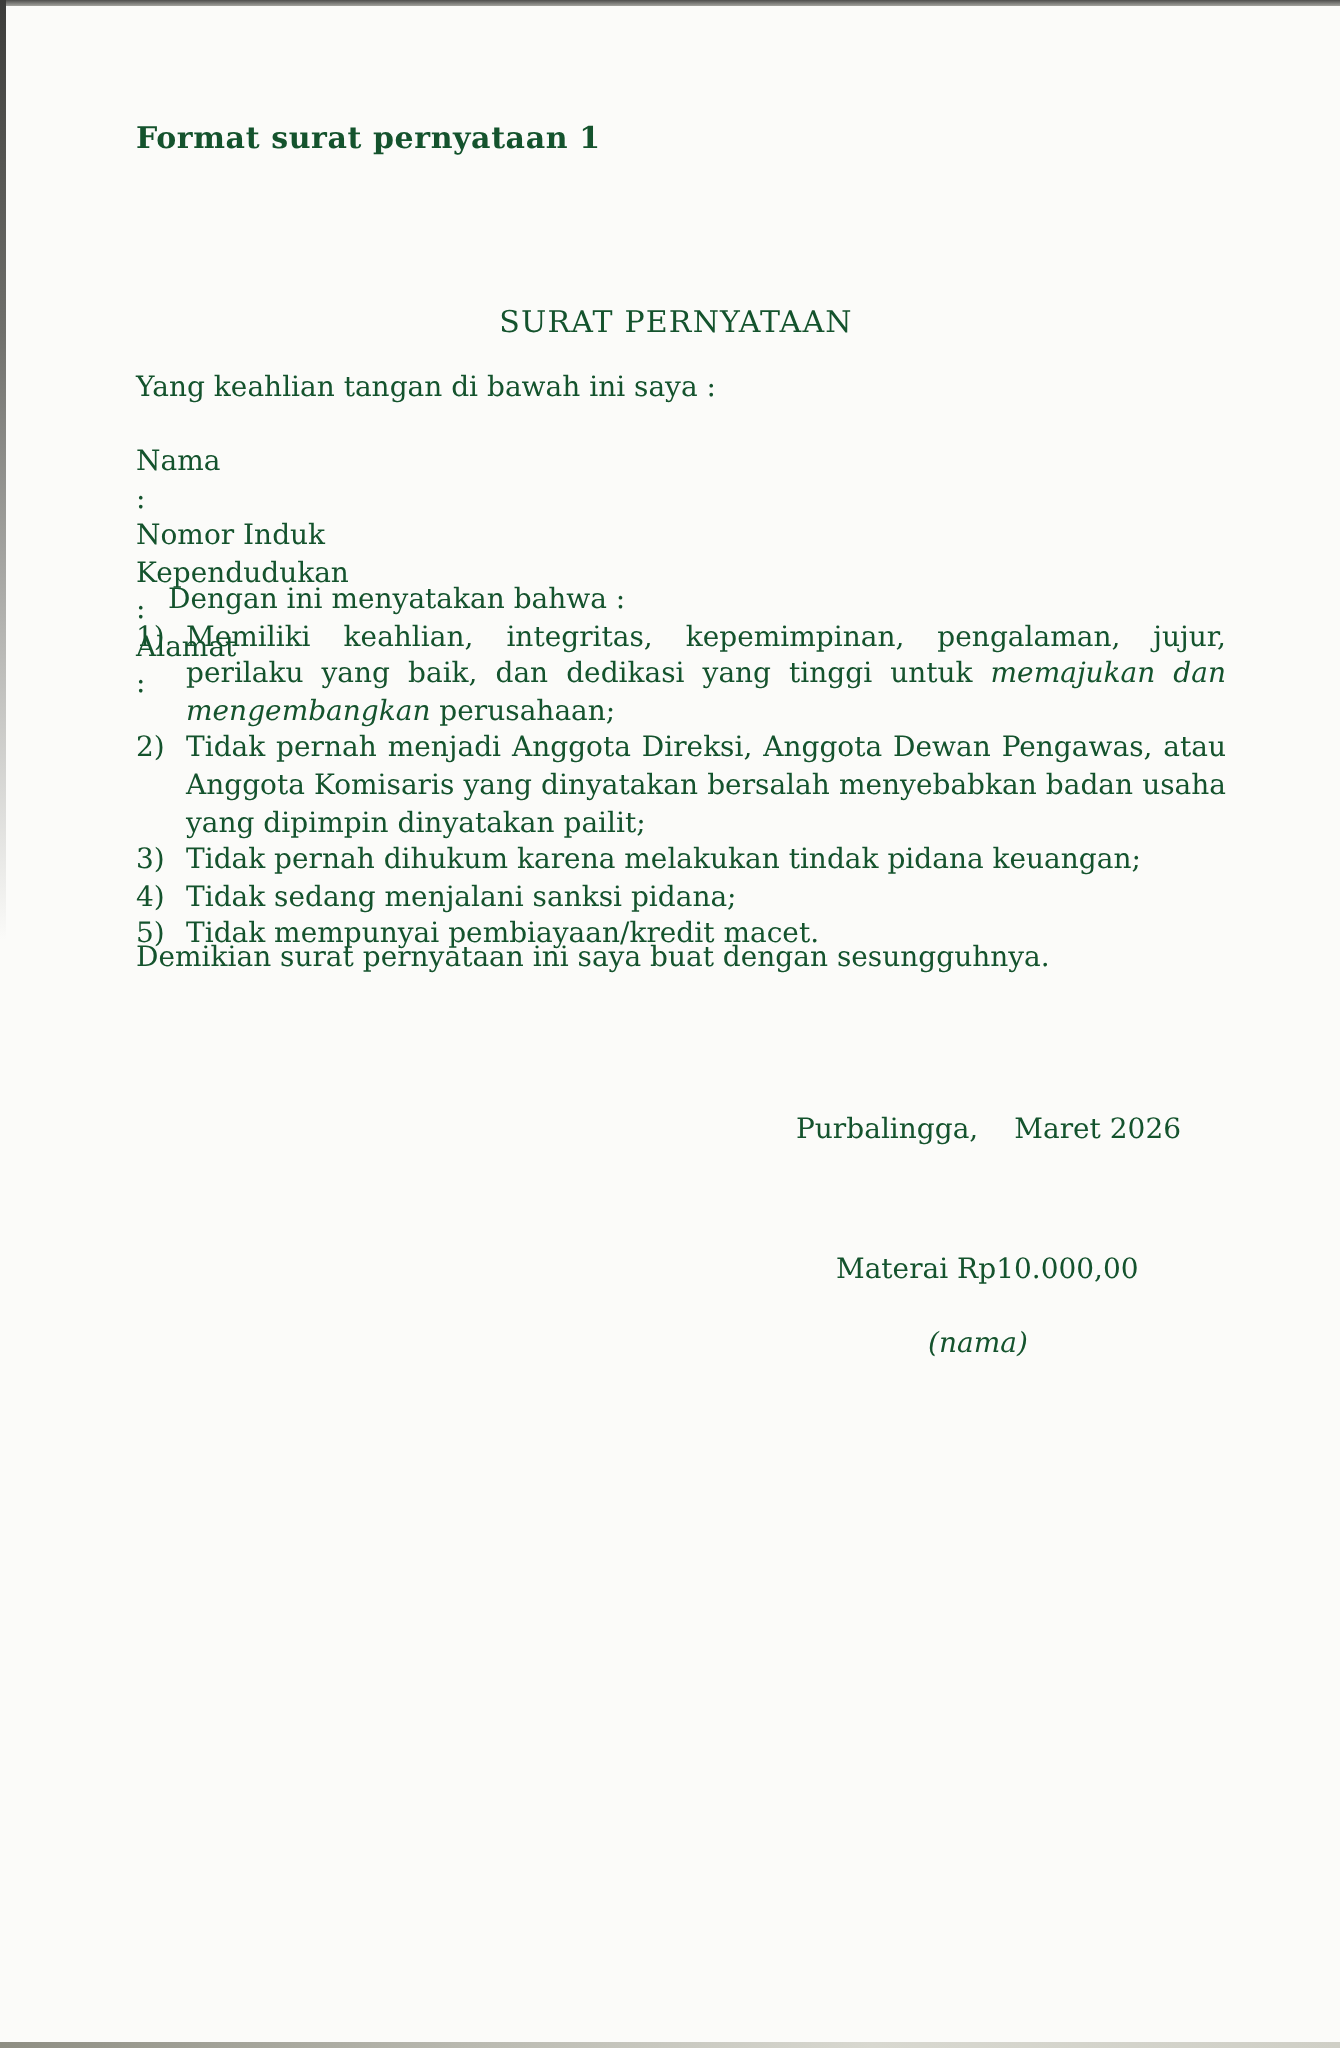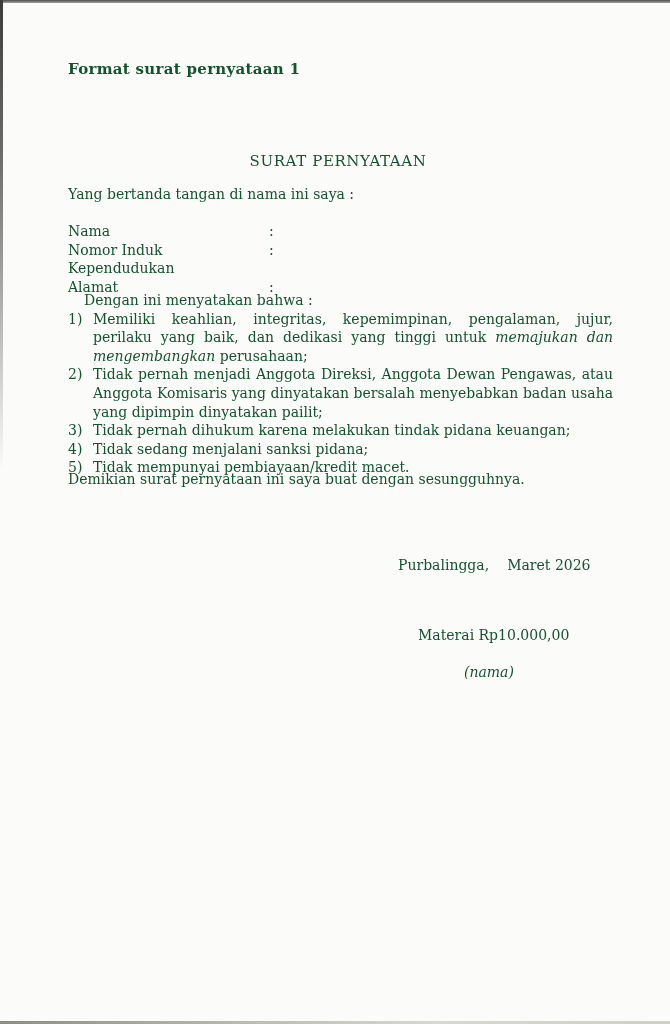--- a/index.html
+++ b/index.html
@@ -30,21 +30,21 @@
   .header-label {
     position: absolute; left: 68px; top: 60px;
     font-weight: bold; font-size: 15px; letter-spacing: 0.3px;
   }
   .doc-title {
     position: absolute; left: 66px; top: 132px; width: 544px;
     text-align: center; font-size: 15px; letter-spacing: 0.6px; margin-top: 20px;
   }
   .opening-line { position: absolute; left: 68px; top: 186px; }
   .identity-fields { position: absolute; left: 68px; top: 222px; line-height: 18.5px; }
-  .field-row { display: flex; }
+  .field-row { display: flex; flex-direction: column; }
   .field-label { width: 201px; }
   .field-colon { width: 10px; }
   .field-value { flex: 1; }
   .declaration { position: absolute; left: 68px; top: 291px; width: 545px; line-height: 18.6px; }
   .declaration-intro { margin: 0 0 0 16px; }
   .stmt { display: flex; }
   .stmt-number { width: 25px; flex: 0 0 25px; }
   .stmt-text { flex: 1; text-align: justify; }
   .stmt-text .it { font-style: italic; }
   .closing-line { position: absolute; left: 68px; top: 471px; }
@@ -59,21 +59,21 @@
 <div class="page" style="color: #14532d; background: rgb(251, 251, 249);">
 
   <div class="scan-edge-top"></div>
   <div class="scan-edge-left"></div>
   <div class="scan-edge-bottom"></div>
 
   <div class="header-label">Format surat pernyataan 1</div>
 
   <div class="doc-title">SURAT PERNYATAAN</div>
 
-  <div class="opening-line">Yang bertanda tangan di nama ini saya :</div>
+  <div class="opening-line">Yang keahlian tangan di bawah ini saya :</div>
 
   <div class="identity-fields">
     <div class="field-row">
       <span class="field-label">Nama</span>
       <span class="field-colon">:</span>
       <span class="field-value"></span>
     </div>
     <div class="field-row">
       <span class="field-label">Nomor Induk Kependudukan</span>
       <span class="field-colon">:</span>

